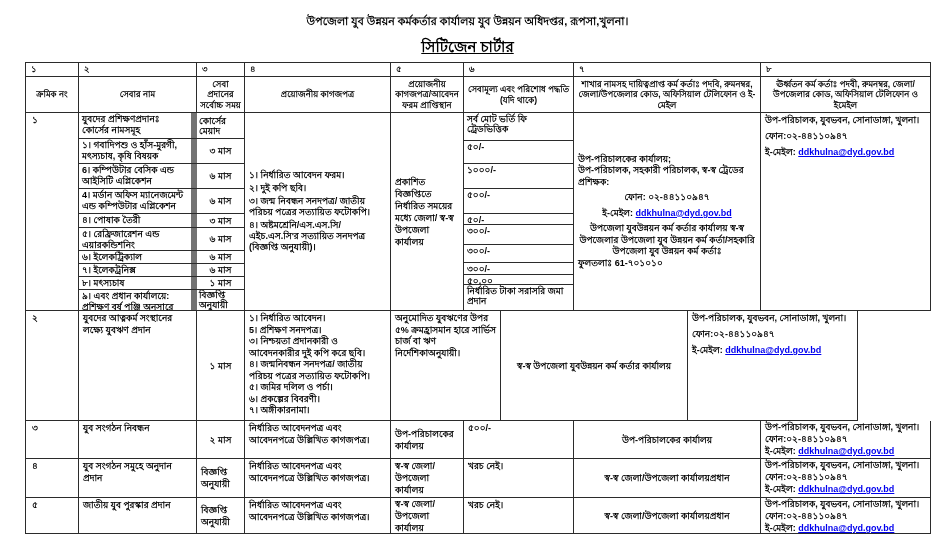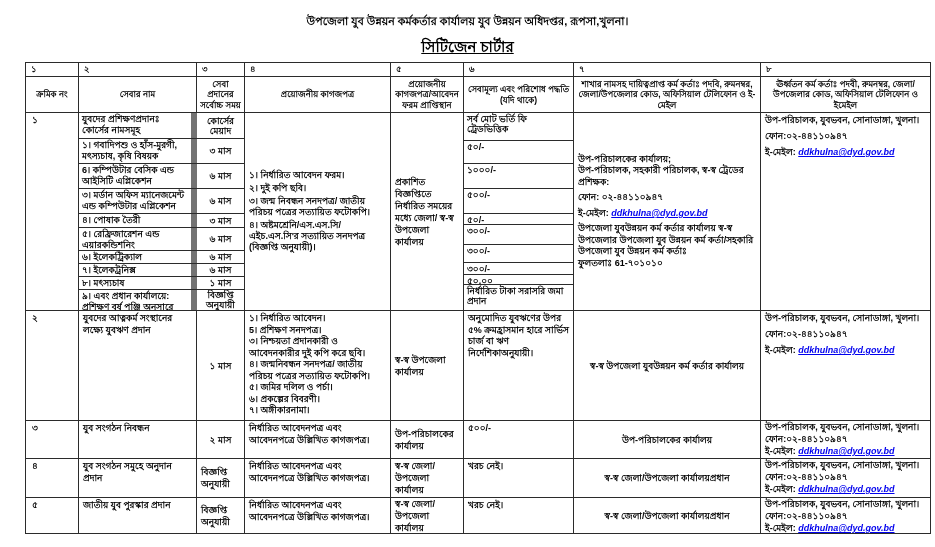--- a/index.html
+++ b/index.html
@@ -30,34 +30,34 @@
 
   .numcell { padding: 1px 5px; font-size: 8.5px; line-height: 11px; }
   .hcell { display: flex; align-items: center; justify-content: center;
            text-align: center; font-size: 8.5px; line-height: 10.5px; padding: 1px 3px; }
 
   .stack { display: flex; flex-direction: column; border-right: 1px solid #2b2b2b; overflow: hidden; }
   .srow { display: flex; border-bottom: 1px solid #2b2b2b; overflow: hidden; }
   .srow:last-child { border-bottom: 1px solid #2b2b2b; }
   .sname { width: 118px; border-right: 6px solid #737373; padding: 1px 3px; line-height: 11px; overflow: hidden; }
   .sdur  { width: 47px; display: flex; align-items: center; justify-content: center;
-           text-align: center; padding: 0 2px; line-height: 10px; overflow: hidden; }
+           padding: 0 2px; line-height: 10px; overflow: hidden; }
   .feecell { border-bottom: 1px solid #2b2b2b; padding: 1px 3px; line-height: 10px; overflow: hidden; }
   .feecell:last-child { border-bottom: 1px solid #2b2b2b; }
 
   .vlist  { display: flex; flex-direction: column; justify-content: center; }
   .vlist .li { margin: 1px 0; }
   .midcenter { display: flex; align-items: center; justify-content: center;
                text-align: left; line-height: 12px; }
   .officer { display: flex; flex-direction: column; justify-content: center; line-height: 11.5px; }
-  .officer .gap { margin-top: 4px; }
+  .officer .gap { margin-top: 4px; text-align: center; }
   .superior > div { margin-bottom: 5px; line-height: 11px; }
   .serial { padding-top: 2px; padding-left: 6px; }
   .topname { padding-top: 2px; line-height: 11.5px; }
-  .lnk { color: #0000ee; text-decoration: underline; font-weight: bold; cursor: pointer; font-style: italic; }
+  .lnk { color: #0000ee; text-decoration: underline; font-weight: bold; cursor: pointer; }
 </style>
 </head>
 <body>
 
 <div class="page">
   <div class="doc-title">উপজেলা যুব উন্নয়ন কর্মকর্তার কার্যালয় যুব উন্নয়ন অধিদপ্তর, রূপসা,খুলনা।</div>
   <div class="doc-subtitle">সিটিজেন চার্টার</div>
 
   <div class="charter">
 
@@ -96,21 +96,21 @@
         </div>
         <div class="srow" style="height:25px">
           <div class="sname">১। গবাদিপশু ও হাঁস-মুরগী, মৎস্যচাষ, কৃষি বিষয়ক</div>
           <div class="sdur">৩ মাস</div>
         </div>
         <div class="srow" style="height:25px">
           <div class="sname">6। কম্পিউটার বেসিক এন্ড আইসিটি এপ্লিকেশন</div>
           <div class="sdur">৬ মাস</div>
         </div>
         <div class="srow" style="height:25px">
-          <div class="sname">৩। মর্ডান অফিস ম্যানেজমেন্ট এন্ড কম্পিউটার এপ্লিকেশন</div>
+          <div class="sname">4। মর্ডান অফিস ম্যানেজমেন্ট এন্ড কম্পিউটার এপ্লিকেশন</div>
           <div class="sdur">৬ মাস</div>
         </div>
         <div class="srow" style="height:14px">
           <div class="sname">৪। পোষাক তৈরী</div>
           <div class="sdur">৩ মাস</div>
         </div>
         <div class="srow" style="height:23px">
           <div class="sname">৫। রেফ্রিজারেশন এন্ড এয়ারকন্ডিশনিং</div>
           <div class="sdur">৬ মাস</div>
         </div>
@@ -182,21 +182,20 @@
       <div class="cell c3 midcenter">১ মাস</div>
       <div class="cell c4" style="line-height:11.5px">
         <div>১। নির্ধারিত আবেদন।</div>
         <div>5। প্রশিক্ষণ সনদপত্র।</div>
         <div>৩। নিশ্চয়তা প্রদানকারী ও  আবেদনকারীর দুই কপি করে ছবি।</div>
         <div>৪। জন্মনিবন্ধন সনদপত্র/ জাতীয় পরিচয় পত্রের সত্যায়িত ফটোকপি।</div>
         <div>৫। জমির দলিল ও পর্চা।</div>
         <div>৬। প্রকল্পের বিবরণী।</div>
         <div>৭। অঙ্গীকারনামা।</div>
       </div>
-      <div class="cell c5 midcenter">স্ব-স্ব উপজেলা কার্যালয়</div>
       <div class="cell c6 topname">অনুমোদিত যুবঋণের উপর ৫% ক্রমহ্রাসমান হারে সার্ভিস চার্জ বা ঋণ নির্দেশিকাঅনুযায়ী।</div>
       <div class="cell c7 midcenter">স্ব-স্ব উপজেলা যুবউন্নয়ন কর্ম কর্তার কার্যালয়</div>
       <div class="cell c8 superior">
         <div>উপ-পরিচালক, যুবভবন, সোনাডাঙ্গা, খুলনা।</div>
         <div>ফোন:০২-৪৪১১০৯৪৭</div>
         <div>
           <span>ই-মেইল:</span>
           <a class="lnk">ddkhulna@dyd.gov.bd</a>
         </div>
       </div>

